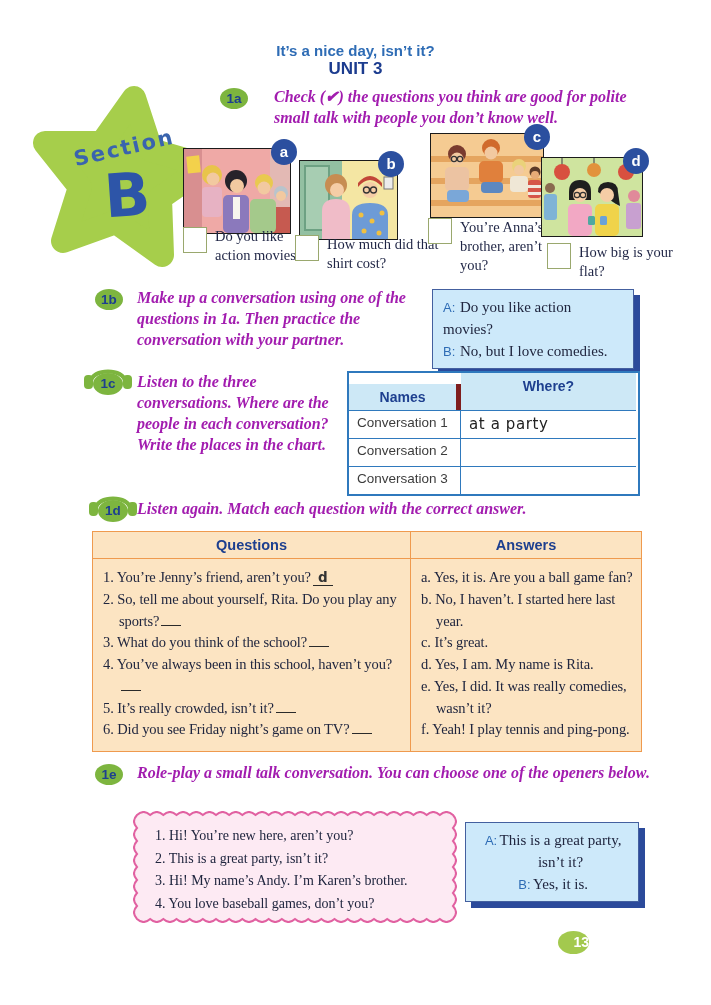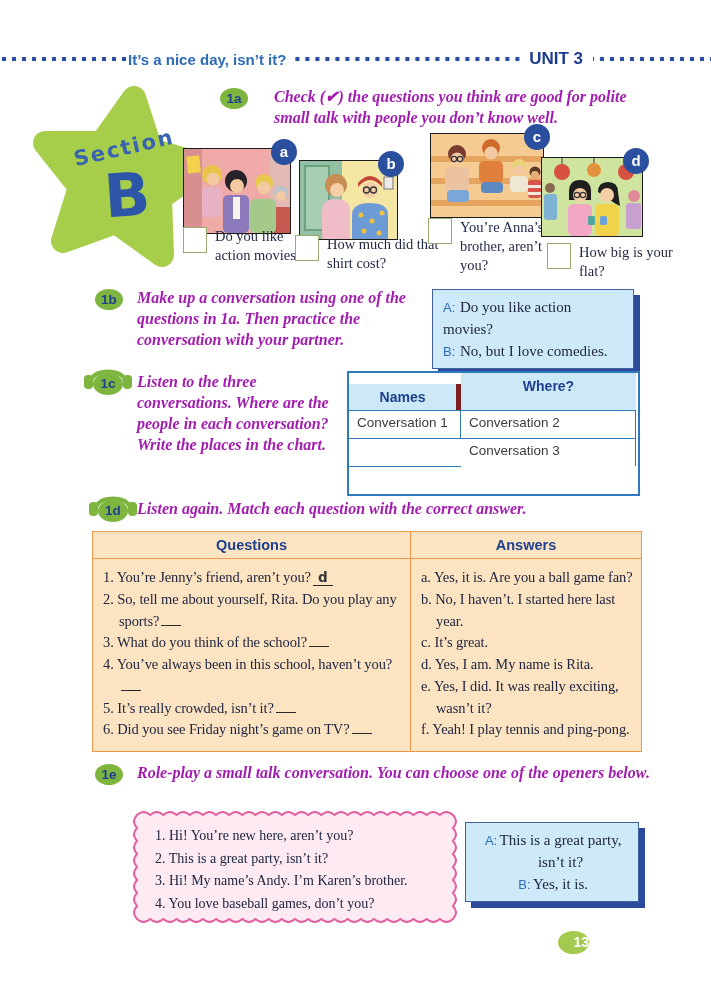--- a/index.html
+++ b/index.html
@@ -1,19 +1,19 @@
 <!DOCTYPE html>
 <html><head>
 <meta charset="utf-8">
 <style>
   html,body{margin:0;padding:0;background:#e9e9e9;}
   #page{position:relative;width:711px;height:1005px;background:#ffffff;margin:0 auto;overflow:hidden;
         font-family:"Liberation Serif",serif;color:#20263f;}
   
-  .hdr{position:absolute;top:51px;left:0;width:711px;height:16px;display:flex;align-items:center;}
+  .hdr{position:absolute;top:42px;left:0;width:711px;height:16px;display:flex;align-items:center;flex-direction:column;}
   .dots{height:6px;background-image:radial-gradient(circle,#2b4f9e 2.1px,transparent 2.6px);
         background-size:10px 6px;background-repeat:repeat-x;background-position:center;}
   .d1{width:128px;} .d2{flex:1;margin:0 4px;} .d3{width:118px;margin-left:10px;}
   .lesson-title{color:#2e6cb5;font-family:"Liberation Sans",sans-serif;font-weight:bold;font-size:15px;white-space:nowrap;}
   .unit-label{color:#1c3c8f;font-family:"Liberation Sans",sans-serif;font-weight:bold;font-size:17px;white-space:nowrap;}
   
   .star-wrap{position:absolute;left:30px;top:84px;width:185px;height:185px;}
   .star-word{position:absolute;left:24px;top:52px;width:140px;text-align:center;transform:rotate(-13deg);
              font-family:"DejaVu Sans",sans-serif;font-weight:bold;font-size:21px;letter-spacing:2px;color:#3a64ae;}
   .star-letter{position:absolute;left:62px;top:76px;width:70px;text-align:center;transform:rotate(-4deg);
@@ -221,20 +221,21 @@
       <ellipse cx="25" cy="22" rx="15" ry="11" fill="#7db53f"></ellipse>
     </svg>
     <span class="badge-label">1c</span>
   </div>
   <div class="instr" style="position:absolute;left:137px;top:371px;width:200px;">Listen to the three conversations. Where are the people in each conversation? Write the places in the chart.</div>
 
   <div class="t1c">
     <div class="hcell c0h" style="border-right:5px solid #7f1d1d;margin-top:11px;">Names</div>
     <div class="hcell">Where?</div>
     <div class="cell c0">Conversation 1</div>
+    <div class="cell hand">at a party</div>
     <div class="cell c0">Conversation 2</div>
     <div class="cell hand"></div>
     <div class="cell c0">Conversation 3</div>
     <div class="cell hand"></div>
   </div>
 
   <div class="hbadge" style="position:absolute;left:88px;top:489px;">
     <svg width="50" height="36" viewBox="0 0 50 36">
       <path d="M8 20 C8 6 42 6 42 20" stroke="#7db53f" stroke-width="4" fill="none"></path>
       <rect x="1" y="13" width="9" height="14" rx="4" fill="#7db53f"></rect>
@@ -254,21 +255,21 @@
       <div class="item"><span>3.</span> <span>What do you think of the school?</span><span class="blank"></span></div>
       <div class="item"><span>4.</span> <span>You’ve always been in this school, haven’t you?</span><span class="blank"></span></div>
       <div class="item"><span>5.</span> <span>It’s really crowded, isn’t it?</span><span class="blank"></span></div>
       <div class="item"><span>6.</span> <span>Did you see Friday night’s game on TV?</span><span class="blank"></span></div>
     </div>
     <div class="acol">
       <div class="item" style="padding-left:15px;text-indent:-15px;"><span>a.</span> <span>Yes, it is. Are you a ball game fan?</span></div>
       <div class="item" style="padding-left:15px;text-indent:-15px;"><span>b.</span> <span>No, I haven’t. I started here last year.</span></div>
       <div class="item" style="padding-left:15px;text-indent:-15px;"><span>c.</span> <span>It’s great.</span></div>
       <div class="item" style="padding-left:15px;text-indent:-15px;"><span>d.</span> <span>Yes, I am. My name is Rita.</span></div>
-      <div class="item" style="padding-left:15px;text-indent:-15px;"><span>e.</span> <span>Yes, I did. It was really exciting, wasn’t it?</span></div>
+      <div class="item" style="padding-left:15px;text-indent:-15px;"><span>e.</span> <span>Yes, I did. It was really comedies, wasn’t it?</span></div>
       <div class="item" style="padding-left:15px;text-indent:-15px;"><span>f.</span> <span>Yeah! I play tennis and ping-pong.</span></div>
     </div>
   </div>
 
   <span class="badge" style="position:absolute;left:95px;top:764px;">1e</span>
   <div class="instr" style="position:absolute;left:137px;top:762px;width:530px;">Role-play a small talk conversation. You can choose one of the openers below.</div>
 
   <div class="wavy">
     <svg id="wavy-box-svg" width="324" height="112" viewBox="0 0 324 112">
       <path id="wavy-path" fill="#fdeaf3" stroke="#e161a1" stroke-width="2" d="M 4 4 q 6.583333333333333 -6 13.166666666666666 0 q 6.583333333333333 -6 13.166666666666666 0 q 6.583333333333333 -6 13.166666666666666 0 q 6.583333333333333 -6 13.166666666666666 0 q 6.583333333333333 -6 13.166666666666666 0 q 6.583333333333333 -6 13.166666666666666 0 q 6.583333333333333 -6 13.166666666666666 0 q 6.583333333333333 -6 13.166666666666666 0 q 6.583333333333333 -6 13.166666666666666 0 q 6.583333333333333 -6 13.166666666666666 0 q 6.583333333333333 -6 13.166666666666666 0 q 6.583333333333333 -6 13.166666666666666 0 q 6.583333333333333 -6 13.166666666666666 0 q 6.583333333333333 -6 13.166666666666666 0 q 6.583333333333333 -6 13.166666666666666 0 q 6.583333333333333 -6 13.166666666666666 0 q 6.583333333333333 -6 13.166666666666666 0 q 6.583333333333333 -6 13.166666666666666 0 q 6.583333333333333 -6 13.166666666666666 0 q 6.583333333333333 -6 13.166666666666666 0 q 6.583333333333333 -6 13.166666666666666 0 q 6.583333333333333 -6 13.166666666666666 0 q 6.583333333333333 -6 13.166666666666666 0 q 6.583333333333333 -6 13.166666666666666 0 q 6 6.5 0 13 q 6 6.5 0 13 q 6 6.5 0 13 q 6 6.5 0 13 q 6 6.5 0 13 q 6 6.5 0 13 q 6 6.5 0 13 q 6 6.5 0 13 q -6.583333333333333 6 -13.166666666666666 0 q -6.583333333333333 6 -13.166666666666666 0 q -6.583333333333333 6 -13.166666666666666 0 q -6.583333333333333 6 -13.166666666666666 0 q -6.583333333333333 6 -13.166666666666666 0 q -6.583333333333333 6 -13.166666666666666 0 q -6.583333333333333 6 -13.166666666666666 0 q -6.583333333333333 6 -13.166666666666666 0 q -6.583333333333333 6 -13.166666666666666 0 q -6.583333333333333 6 -13.166666666666666 0 q -6.583333333333333 6 -13.166666666666666 0 q -6.583333333333333 6 -13.166666666666666 0 q -6.583333333333333 6 -13.166666666666666 0 q -6.583333333333333 6 -13.166666666666666 0 q -6.583333333333333 6 -13.166666666666666 0 q -6.583333333333333 6 -13.166666666666666 0 q -6.583333333333333 6 -13.166666666666666 0 q -6.583333333333333 6 -13.166666666666666 0 q -6.583333333333333 6 -13.166666666666666 0 q -6.583333333333333 6 -13.166666666666666 0 q -6.583333333333333 6 -13.166666666666666 0 q -6.583333333333333 6 -13.166666666666666 0 q -6.583333333333333 6 -13.166666666666666 0 q -6.583333333333333 6 -13.166666666666666 0 q -6 -6.5 0 -13 q -6 -6.5 0 -13 q -6 -6.5 0 -13 q -6 -6.5 0 -13 q -6 -6.5 0 -13 q -6 -6.5 0 -13 q -6 -6.5 0 -13 q -6 -6.5 0 -13 Z"></path>

